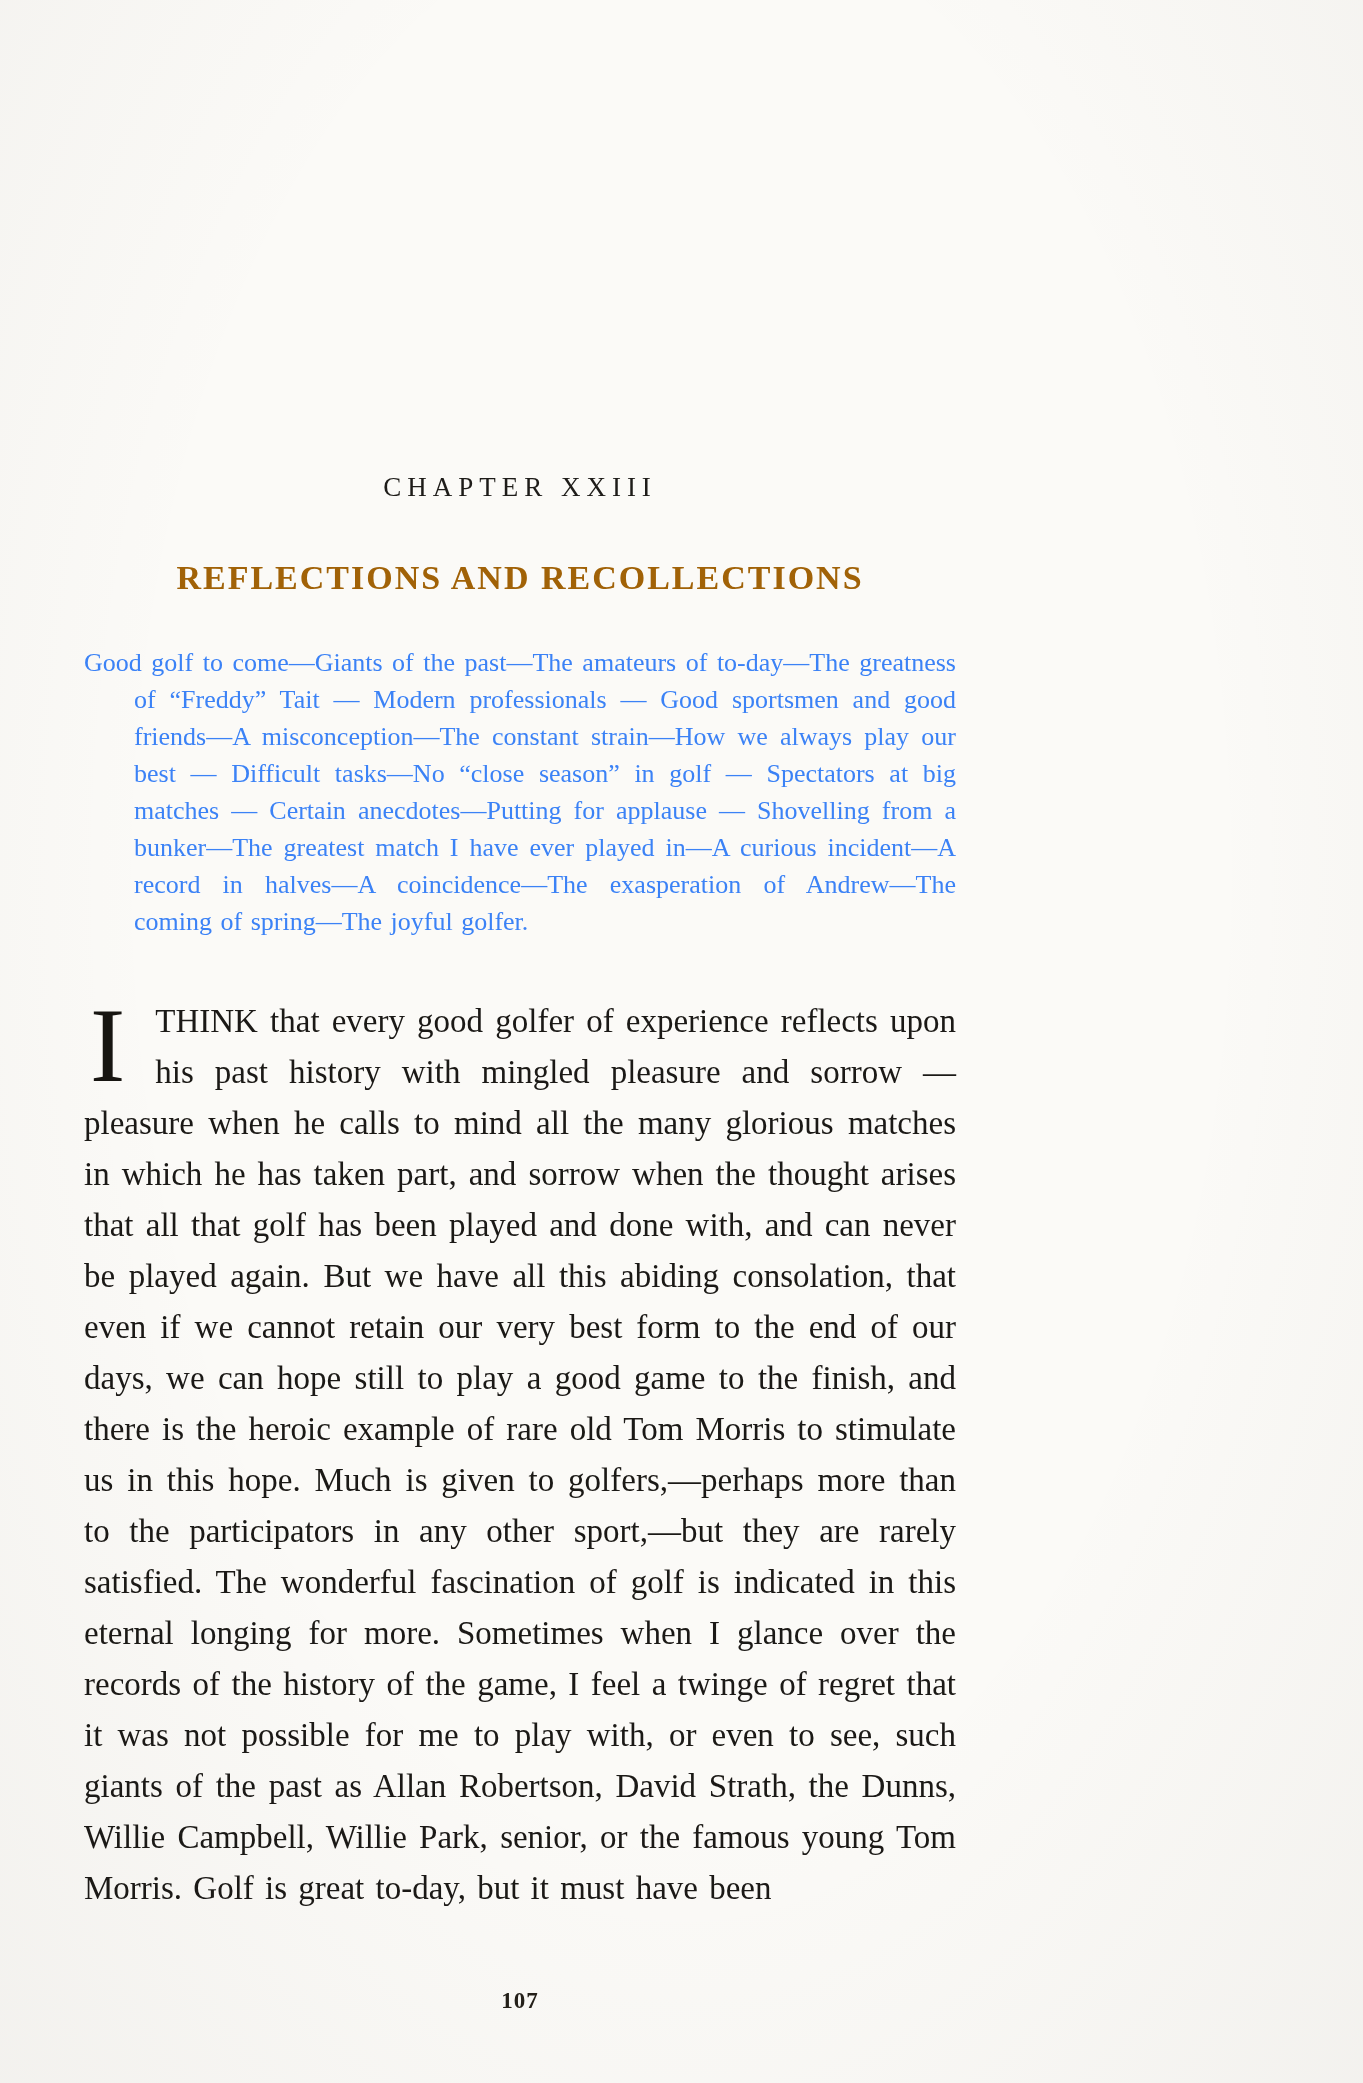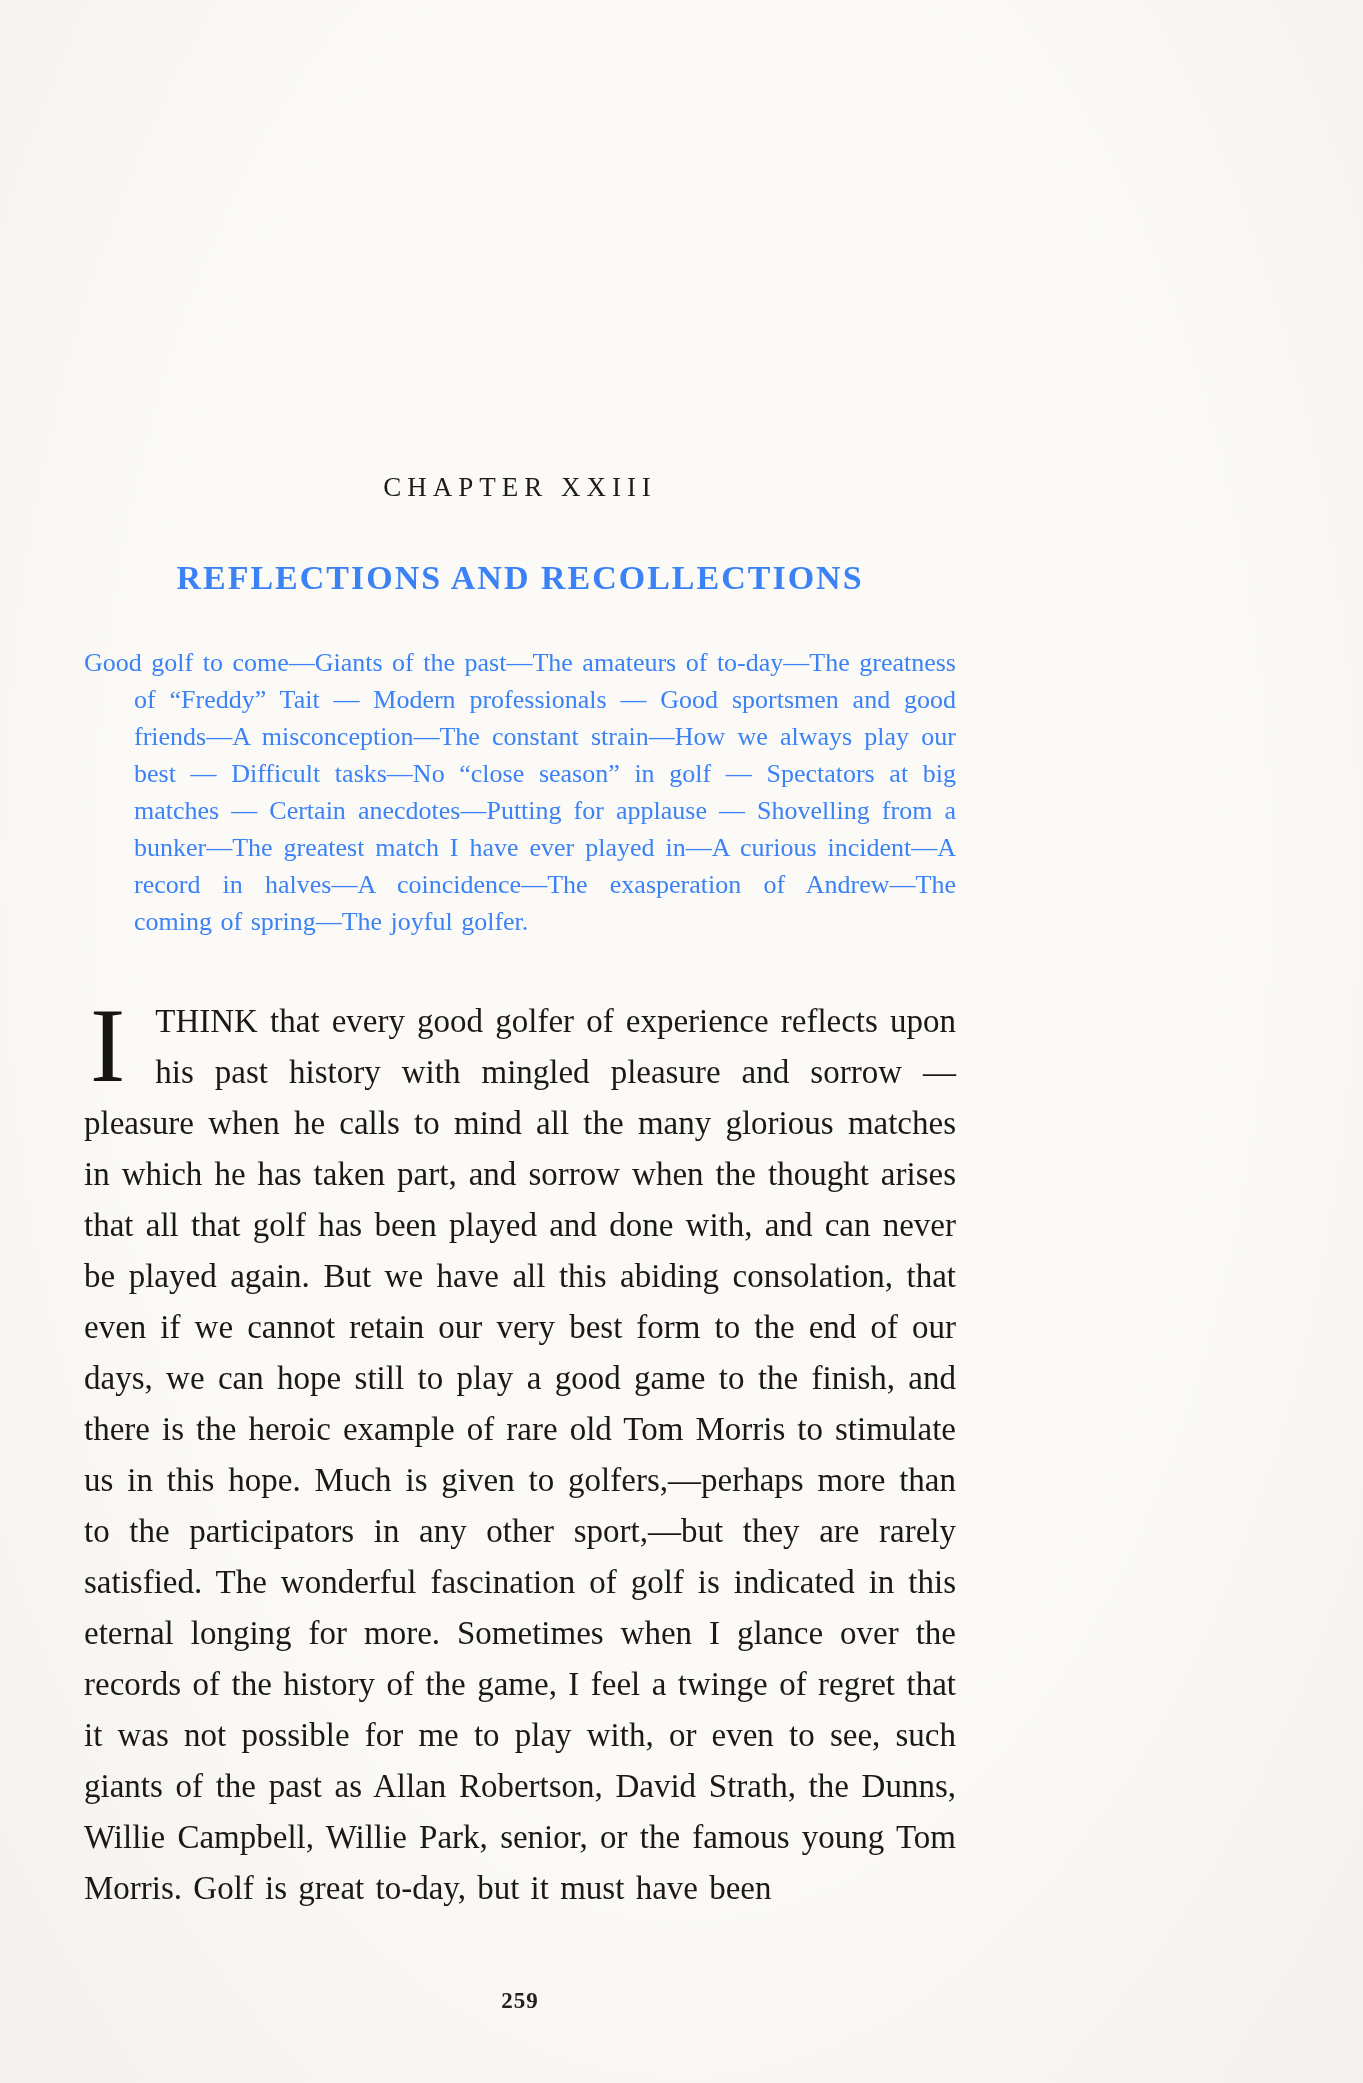--- a/index.html
+++ b/index.html
@@ -37,21 +37,21 @@
     line-height: 34px;
     color: #1e1c19;
   }
   .chapter-title {
     margin: 54px 0 0 0;
     text-align: center;
     font-size: 34px;
     font-weight: bold;
     letter-spacing: 2px;
     line-height: 40px;
-    color: #3b82f6;
+    color: #a16207;
   }
   .summary {
     margin: 46px 0 0 0;
     font-size: 26px;
     line-height: 37px;
     text-align: justify;
     padding-left: 50px;
     text-indent: -50px;
     word-spacing: 2px;
     color: #3b82f6;
@@ -93,13 +93,13 @@
   <h2 class="chapter-heading">CHAPTER XXIII</h2>
 
   <h1 class="chapter-title">REFLECTIONS AND RECOLLECTIONS</h1>
 
   <p class="summary">Good golf to come—Giants of the past—The amateurs of to-day—The greatness of “Freddy” Tait — Modern professionals — Good sportsmen and good friends—A misconception—The constant strain—How we always play our best — Difficult tasks—No “close season” in golf — Spectators at big matches — Certain anecdotes—Putting for applause — Shovelling from a bunker—The greatest match I have ever played in—A curious incident—A record in halves—A coincidence—The exasperation of Andrew—The coming of spring—The joyful golfer.</p>
 
   <p class="body-para"><span class="dropcap">I</span><span class="para-text">THINK that every good golfer of experience reflects upon his past history with mingled pleasure and sorrow —pleasure when he calls to mind all the many glorious matches in which he has taken part, and sorrow when the thought arises that all that golf has been played and done with, and can never be played again.  But we have all this abiding consolation, that even if we cannot retain our very best form to the end of our days, we can hope still to play a good game to the finish, and there is the heroic example of rare old Tom Morris to stimulate us in this hope.  Much is given to golfers,—perhaps more than to the participators in any other sport,—but they are rarely satisfied.  The wonderful fascination of golf is indicated in this eternal longing for more.  Sometimes when I glance over the records of the history of the game, I feel a twinge of regret that it was not possible for me to play with, or even to see, such giants of the past as Allan Robertson, David Strath, the Dunns, Willie Campbell, Willie Park, senior, or the famous young Tom Morris.  Golf is great to-day, but it must have been</span></p>
 
 </main>
 
-<div class="page-number">259</div>
+<div class="page-number">107</div>
 
 </body></html>

